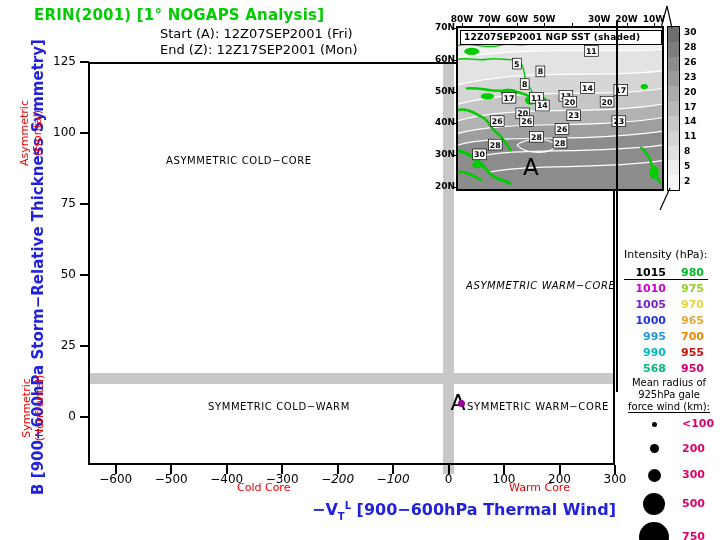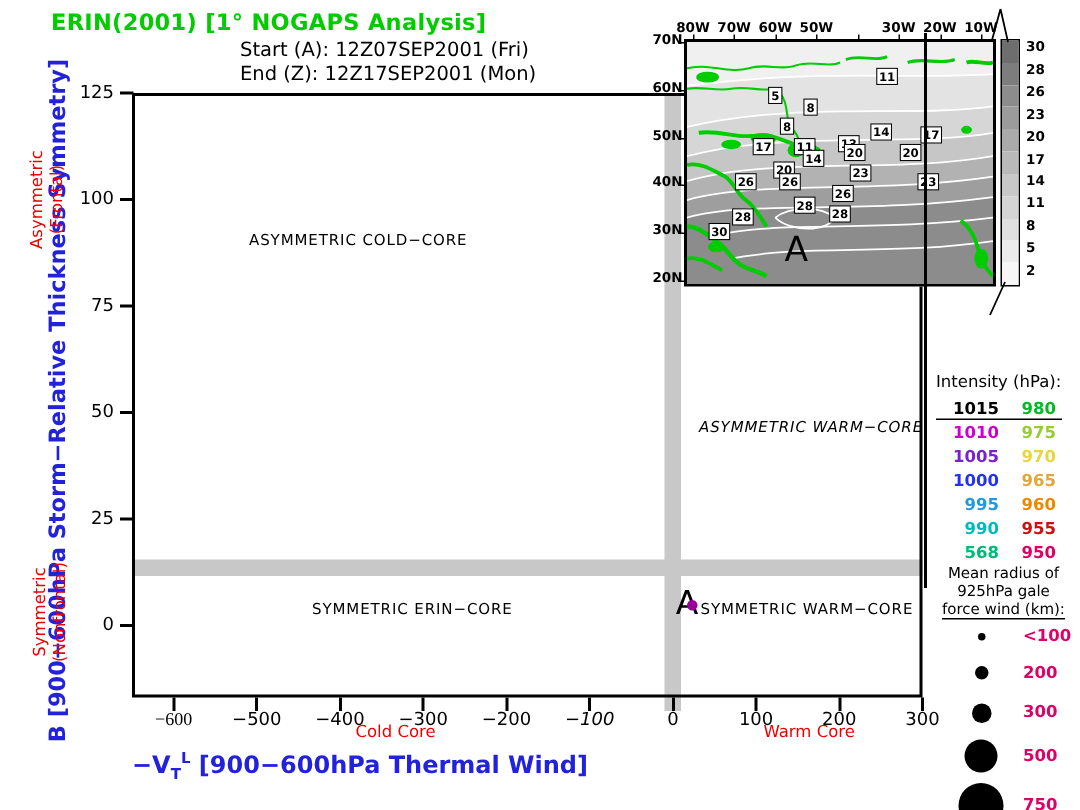--- a/index.html
+++ b/index.html
@@ -13,21 +13,21 @@
   #end-line{left:160px;top:42px;}
   
   #y-axis-title{left:-222px;top:258px;width:520px;color:#2222dd;font-size:15px;font-weight:bold;
       transform:rotate(-90deg);text-align:center;white-space:nowrap;}
   .y-sub{color:#ee0000;font-size:11px;white-space:nowrap;text-align:center;}
   #y-sub-asym{left:-24px;top:120px;width:110px;transform:rotate(-90deg);}
   #y-sub-sym{left:-22px;top:395px;width:110px;transform:rotate(-90deg);}
   .ysub-l1{display:block;}
   .ysub-l2{display:block;}
   
-  #x-axis-title{left:88px;top:500px;width:528px;color:#2222dd;font-size:16px;font-weight:bold;text-align:left;white-space:nowrap;}
+  #x-axis-title{left:88px;top:500px;width:528px;color:#2222dd;font-size:16px;font-weight:bold;text-align:right;white-space:nowrap;}
   #x-axis-title sub{font-size:10px;}
   #x-axis-title sup{font-size:10px;}
   .x-sub{color:#ee0000;font-size:11px;white-space:nowrap;}
   #x-sub-cold{left:237px;top:481px;}
   #x-sub-warm{left:509px;top:481px;}
   
   #plot-frame{left:88px;top:62px;width:527px;height:403px;border:2px solid #000;box-sizing:border-box;background:transparent;}
   .gridband{background:#c8c8c8;}
   #band-vertical{left:443px;top:62px;width:11px;height:412px;}
   #band-horizontal{left:88px;top:373px;width:527px;height:11px;}
@@ -104,44 +104,44 @@
     <div class="abs ytick-label" style="top: 195.901px;">75</div>
     <div class="abs ytick" style="top: 273.852px;"></div>
     <div class="abs ytick-label" style="top: 266.852px;">50</div>
     <div class="abs ytick" style="top: 344.803px;"></div>
     <div class="abs ytick-label" style="top: 337.803px;">25</div>
     <div class="abs ytick" style="top: 415.754px;"></div>
     <div class="abs ytick-label" style="top: 408.754px;">0</div>
   </div>
 <div id="xtick-container">
     <div class="abs xtick" style="left: 114.737px;"></div>
-    <div class="abs xtick-label" style="left: 85.7368px; font-family: Liberation Serif, serif;">−600</div>
+    <div class="abs xtick-label" style="left: 85.7368px;">−600</div>
     <div class="abs xtick" style="left: 170.211px;"></div>
     <div class="abs xtick-label" style="left: 141.211px;">−500</div>
     <div class="abs xtick" style="left: 225.684px;"></div>
     <div class="abs xtick-label" style="left: 196.684px;">−400</div>
     <div class="abs xtick" style="left: 281.158px;"></div>
     <div class="abs xtick-label" style="left: 252.158px;">−300</div>
     <div class="abs xtick" style="left: 336.632px;"></div>
-    <div class="abs xtick-label" style="left: 307.632px;">−200</div>
+    <div class="abs xtick-label" style="left: 307.632px; font-style: italic;">−200</div>
     <div class="abs xtick" style="left: 392.105px;"></div>
     <div class="abs xtick-label" style="left: 363.105px; font-style: italic;">−100</div>
     <div class="abs xtick" style="left: 447.579px;"></div>
     <div class="abs xtick-label" style="left: 418.579px;">0</div>
     <div class="abs xtick" style="left: 503.053px;"></div>
     <div class="abs xtick-label" style="left: 474.053px;">100</div>
     <div class="abs xtick" style="left: 558.526px;"></div>
     <div class="abs xtick-label" style="left: 529.526px;">200</div>
     <div class="abs xtick" style="left: 614px;"></div>
     <div class="abs xtick-label" style="left: 585px;">300</div>
   </div>
 
 <div class="abs quad" id="quad-ac">ASYMMETRIC COLD−CORE</div>
 <div class="abs quad" id="quad-aw">ASYMMETRIC WARM−CORE</div>
-<div class="abs quad" id="quad-sc">SYMMETRIC ERIN−CORE</div>
+<div class="abs quad" id="quad-sc">SYMMETRIC COLD−WARM</div>
 <div class="abs quad" id="quad-sw">SYMMETRIC WARM−CORE</div>
 
 <div class="abs" id="marker-A" style="left: 450.579px; top: 392.239px;">A</div>
 <div class="abs" id="marker-A-dot" style="left: 457.579px; top: 400.239px; background: rgb(153, 0, 153);"></div>
 
 <div id="lon-container">
     <div class="abs lon-label" style="left: 447px;">80W</div>
     <div class="abs lon-tick" style="left: 462px;"></div>
     <div class="abs lon-label" style="left: 474.429px;">70W</div>
     <div class="abs lon-tick" style="left: 489.429px;"></div>
@@ -257,20 +257,21 @@
         <rect x="73" y="106" width="14" height="11" fill="#ffffff" stroke="#000" stroke-width="0.7"></rect>
         <text x="80" y="114.5" text-anchor="middle" fill="#000">28</text>
         <rect x="31" y="114" width="14" height="11" fill="#ffffff" stroke="#000" stroke-width="0.7"></rect>
         <text x="38" y="122.5" text-anchor="middle" fill="#000">28</text>
         <rect x="15" y="124" width="14" height="11" fill="#ffffff" stroke="#000" stroke-width="0.7"></rect>
         <text x="22" y="132.5" text-anchor="middle" fill="#000">30</text>
         <rect x="97" y="112" width="14" height="11" fill="#ffffff" stroke="#000" stroke-width="0.7"></rect>
         <text x="104" y="120.5" text-anchor="middle" fill="#000">28</text>
       </g>
   </svg>
+  <div id="inset-bar">12Z07SEP2001 NGP SST (shaded)</div>
 </div>
 <div class="abs" id="inset-A">A</div>
 
 <div class="abs" id="cbar">
     <div class="cbar-seg" style="height: 14.8182px; background: rgb(110, 110, 110);"></div>
     <div class="cbar-seg" style="height: 14.8182px; background: rgb(125, 125, 125);"></div>
     <div class="cbar-seg" style="height: 14.8182px; background: rgb(140, 140, 140);"></div>
     <div class="cbar-seg" style="height: 14.8182px; background: rgb(155, 155, 155);"></div>
     <div class="cbar-seg" style="height: 14.8182px; background: rgb(170, 170, 170);"></div>
     <div class="cbar-seg" style="height: 14.8182px; background: rgb(185, 185, 185);"></div>
@@ -309,21 +310,21 @@
     <div class="abs int-val int-left" style="top: 314px; color: rgb(34, 51, 238);">1000</div>
     <div class="abs int-val int-left" style="top: 330px; color: rgb(34, 153, 221);">995</div>
     <div class="abs int-val int-left" style="top: 346px; color: rgb(0, 187, 187);">990</div>
     <div class="abs int-val int-left" style="top: 362px; color: rgb(0, 187, 119);">568</div>
   </div>
 <div id="intensity-right">
     <div class="abs int-val int-right" style="top: 266px; color: rgb(0, 187, 34);">980</div>
     <div class="abs int-val int-right" style="top: 282px; color: rgb(153, 204, 51);">975</div>
     <div class="abs int-val int-right" style="top: 298px; color: rgb(232, 214, 58);">970</div>
     <div class="abs int-val int-right" style="top: 314px; color: rgb(224, 168, 58);">965</div>
-    <div class="abs int-val int-right" style="top: 330px; color: rgb(238, 136, 0);">960</div>
+    <div class="abs int-val int-right" style="top: 330px; color: rgb(238, 136, 0);">700</div>
     <div class="abs int-val int-right" style="top: 346px; color: rgb(204, 17, 17);">955</div>
     <div class="abs int-val int-right" style="top: 362px; color: rgb(221, 0, 102);">950</div>
   </div>
 
 <div class="abs" id="radius-title">
   <span>Mean radius of</span><br>
   <span>925hPa gale</span><br>
   <span class="u">force wind (km):</span>
 </div>
 <div id="radius-items">

